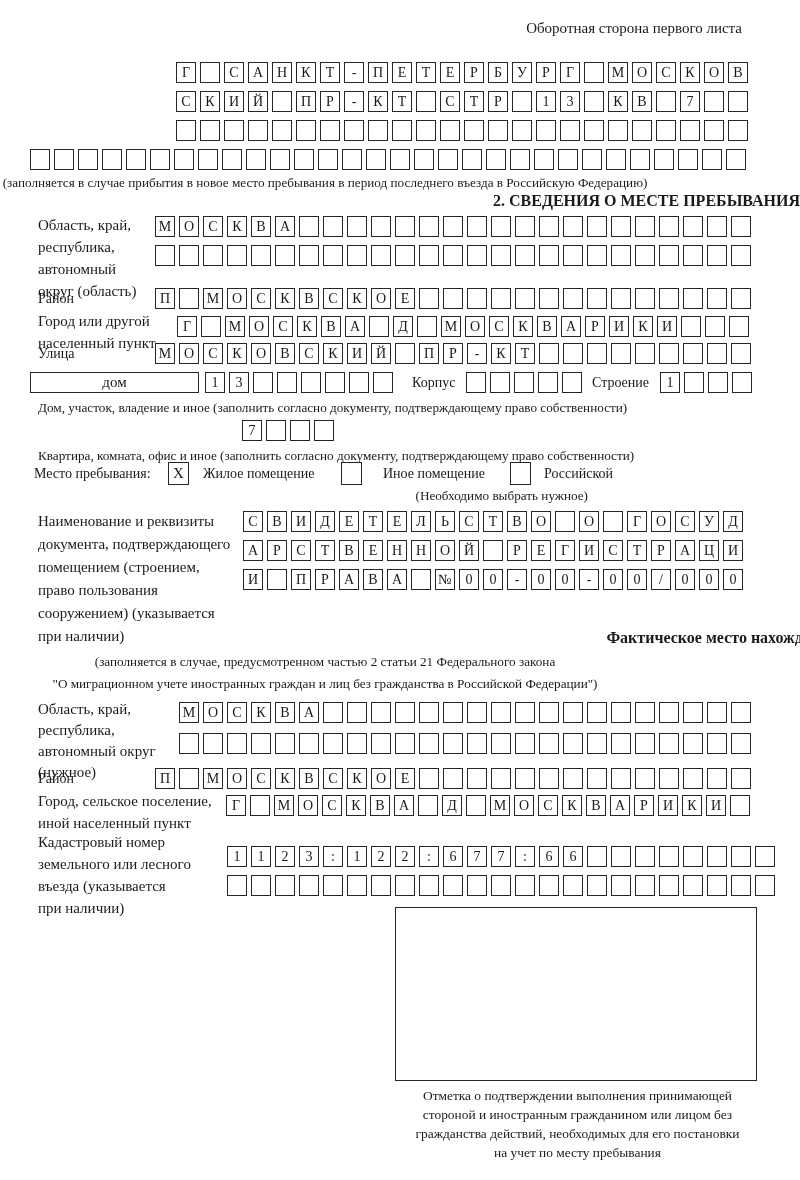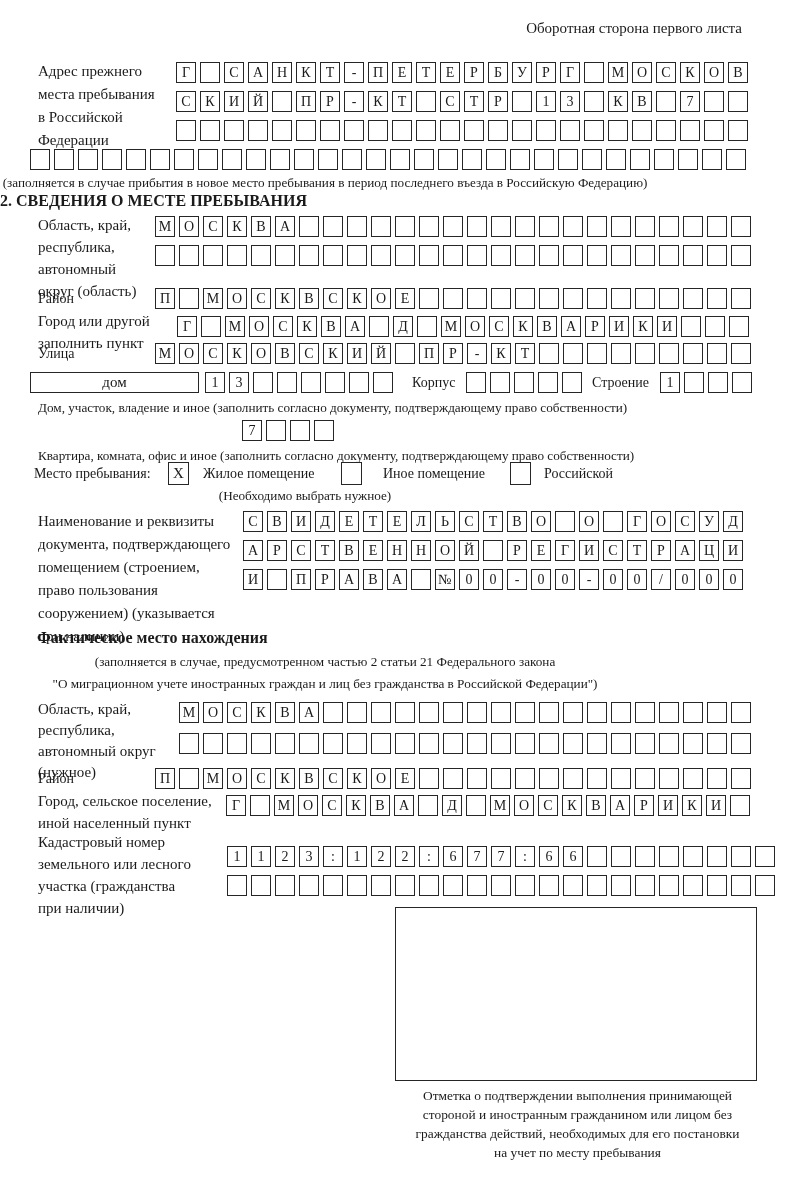--- a/index.html
+++ b/index.html
@@ -21,39 +21,33 @@
     position:absolute;display:flex;align-items:center;justify-content:center;
     height:19px;border:1.6px solid #262626;font-size:15px;background:#fff;
   }
   .inlbl{position:absolute;font-size:14px;white-space:nowrap;}
   .chk{
     position:absolute;width:19px;height:21px;border:1.6px solid #262626;
     display:flex;align-items:center;justify-content:center;font-size:15px;background:#fff;
   }
   .note{position:absolute;font-size:13.2px;white-space:nowrap;}
   .note.center{left:0;width:650px;text-align:center;}
-  .title{position:absolute;left:0;width:800px;text-align:left;font-weight:bold;font-size:16px;}
+  .title{position:absolute;left:0;width:800px;text-align:right;font-weight:bold;font-size:16px;}
   .title.sub{font-size:16px;margin-left:37px;}
   .hdrnote{position:absolute;font-size:15px;white-space:nowrap;}
   .stampbox{position:absolute;border:1.8px solid #262626;background:#fff;}
   .caption{position:absolute;font-size:13.4px;text-align:center;line-height:19px;}
 </style>
 </head>
 <body>
 
 <div id="page">
 
   <div class="hdrnote" style="top:20px;right:58px">Оборотная сторона первого листа</div>
 
-  <div class="lbl" style="left:38px;top:60px;width:135px">
-      <div>Адрес прежнего</div>
-      <div>места пребывания</div>
-      <div>в Российской</div>
-      <div>Федерации</div>
-    </div>
   <div class="cells" style="left:176px;top:62px">
       <span class="cell">Г</span>
       <span class="cell"></span>
       <span class="cell">С</span>
       <span class="cell">А</span>
       <span class="cell">Н</span>
       <span class="cell">К</span>
       <span class="cell">Т</span>
       <span class="cell">-</span>
       <span class="cell">П</span>
@@ -246,21 +240,21 @@
       <span class="cell"></span>
       <span class="cell"></span>
       <span class="cell"></span>
       <span class="cell"></span>
       <span class="cell"></span>
       <span class="cell"></span>
     </div>
 
   <div class="lbl lh22" style="left:38px;top:310px;width:140px">
       <div>Город или другой</div>
-      <div>заполнить пункт</div>
+      <div>населенный пункт</div>
     </div>
   <div class="cells" style="left:177px;top:316px">
       <span class="cell">Г</span>
       <span class="cell"></span>
       <span class="cell">М</span>
       <span class="cell">О</span>
       <span class="cell">С</span>
       <span class="cell">К</span>
       <span class="cell">В</span>
       <span class="cell">А</span>
@@ -347,21 +341,21 @@
     </div>
   <div class="note" style="left:38px;top:448px">Квартира, комната, офис и иное (заполнить согласно документу, подтверждающему право собственности)</div>
 
   <div class="inlbl" style="left:34px;top:466px">Место пребывания:</div>
   <div class="chk" style="left:168px;top:462px">X</div>
   <div class="inlbl" style="left:203px;top:466px">Жилое помещение</div>
   <div class="chk" style="left:341px;top:462px"></div>
   <div class="inlbl" style="left:383px;top:466px">Иное помещение</div>
   <div class="chk" style="left:510px;top:462px"></div>
   <div class="inlbl" style="left:544px;top:466px">Российской</div>
-  <div class="note" style="left:30px;top:488px;width:550px;text-align:center">(Необходимо выбрать нужное)</div>
+  <div class="note" style="left:38px;top:488px;width:550px;text-align:right">(Необходимо выбрать нужное)</div>
 
   <div class="lbl" style="left:38px;top:510px;width:205px">
       <div>Наименование и реквизиты</div>
       <div>документа, подтверждающего</div>
       <div>помещением (строением,</div>
       <div>право пользования</div>
       <div>сооружением) (указывается</div>
       <div>при наличии)</div>
     </div>
   <div class="cells" style="left:243px;top:511px">
@@ -551,21 +545,21 @@
       <span class="cell">Р</span>
       <span class="cell">И</span>
       <span class="cell">К</span>
       <span class="cell">И</span>
       <span class="cell"></span>
     </div>
 
   <div class="lbl lh22" style="left:38px;top:831px;width:170px">
       <div>Кадастровый номер</div>
       <div>земельного или лесного</div>
-      <div>участка (гражданства</div>
+      <div>въезда (указывается</div>
       <div>при наличии)</div>
     </div>
   <div class="cells" style="left:227px;top:846px">
       <span class="cell">1</span>
       <span class="cell">1</span>
       <span class="cell">2</span>
       <span class="cell">3</span>
       <span class="cell">:</span>
       <span class="cell">1</span>
       <span class="cell">2</span>

